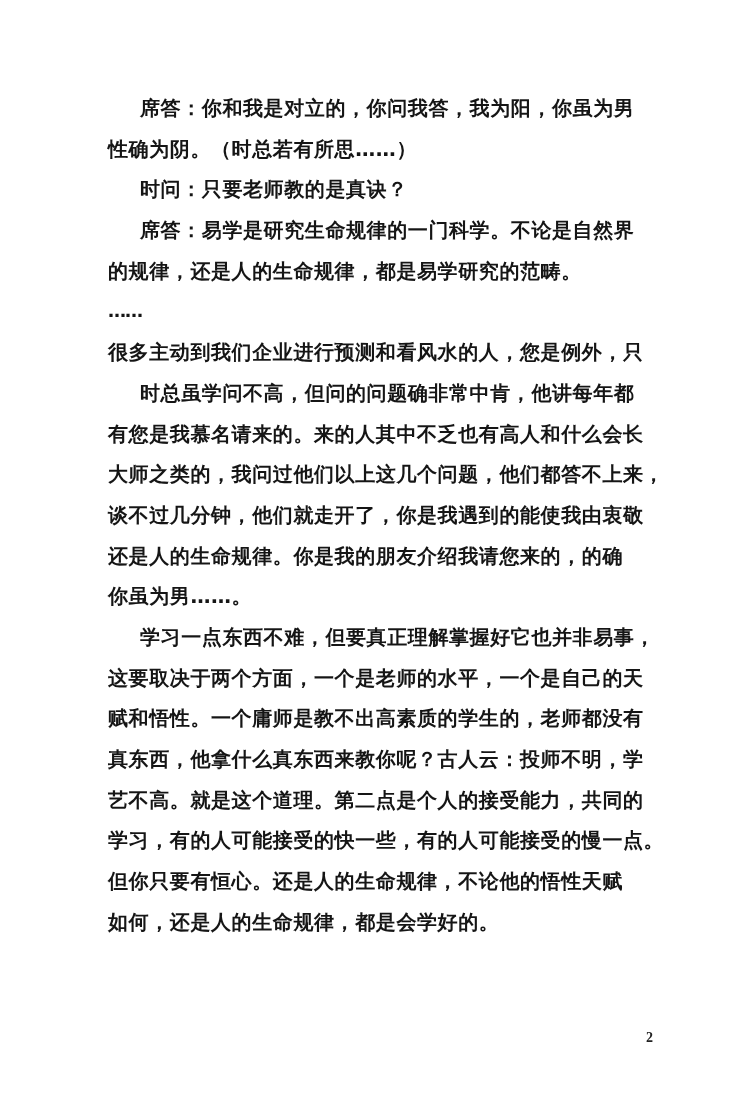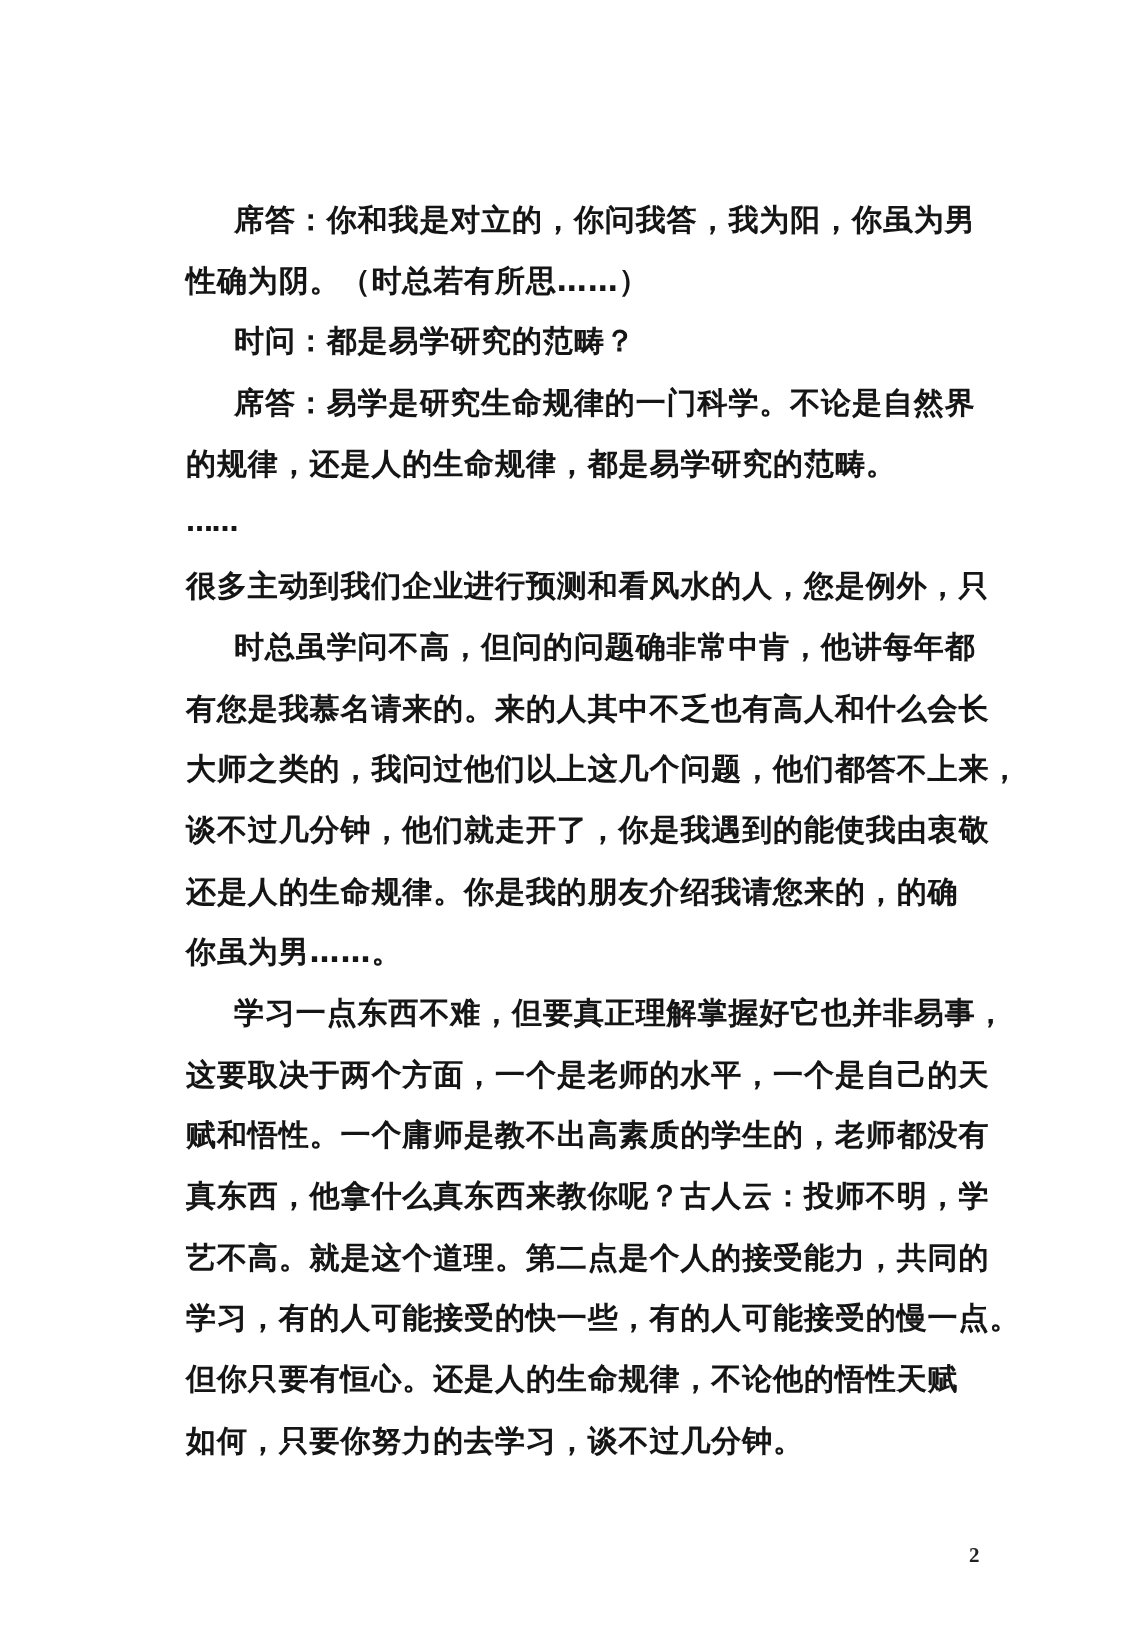--- a/index.html
+++ b/index.html
@@ -17,24 +17,23 @@
     }
     .page {
       position: absolute;
       left: 0; top: 0;
       width: 750px;
       height: 1101px;
       background: #ffffff;
     }
     .body-text {
       position: absolute;
-      left: 124px;
+      left: 108px;
       top: 88px;
       width: 540px;
-      margin-top: 38px;
     }
     .line {
       display: block;
       height: 40.7px;
       line-height: 40.7px;
       font-size: 20px;
       font-weight: bold;
       white-space: nowrap;
       letter-spacing: 0.6px;
       color: #151515;
@@ -51,34 +50,34 @@
       color: #222222;
     }
   </style>
 </head>
 <body>
 
 <div class="page">
   <div class="body-text">
     <span class="line indent">席答：你和我是对立的，你问我答，我为阳，你虽为男</span>
     <span class="line">性确为阴。（时总若有所思……）</span>
-    <span class="line indent">时问：都是易学研究的范畴？</span>
+    <span class="line indent">时问：只要老师教的是真诀？</span>
     <span class="line indent">席答：易学是研究生命规律的一门科学。不论是自然界</span>
     <span class="line">的规律，还是人的生命规律，都是易学研究的范畴。</span>
     <span class="line dots">……</span>
     <span class="line">很多主动到我们企业进行预测和看风水的人，您是例外，只</span>
     <span class="line indent">时总虽学问不高，但问的问题确非常中肯，他讲每年都</span>
     <span class="line">有您是我慕名请来的。来的人其中不乏也有高人和什么会长</span>
     <span class="line">大师之类的，我问过他们以上这几个问题，他们都答不上来，</span>
     <span class="line">谈不过几分钟，他们就走开了，你是我遇到的能使我由衷敬</span>
     <span class="line">还是人的生命规律。你是我的朋友介绍我请您来的，的确</span>
     <span class="line">你虽为男……。</span>
     <span class="line indent">学习一点东西不难，但要真正理解掌握好它也并非易事，</span>
     <span class="line">这要取决于两个方面，一个是老师的水平，一个是自己的天</span>
     <span class="line">赋和悟性。一个庸师是教不出高素质的学生的，老师都没有</span>
     <span class="line">真东西，他拿什么真东西来教你呢？古人云：投师不明，学</span>
     <span class="line">艺不高。就是这个道理。第二点是个人的接受能力，共同的</span>
     <span class="line">学习，有的人可能接受的快一些，有的人可能接受的慢一点。</span>
     <span class="line">但你只要有恒心。还是人的生命规律，不论他的悟性天赋</span>
-    <span class="line">如何，只要你努力的去学习，谈不过几分钟。</span>
+    <span class="line">如何，还是人的生命规律，都是会学好的。</span>
   </div>
   <div class="page-number">2</div>
 </div>
 
 </body></html>

